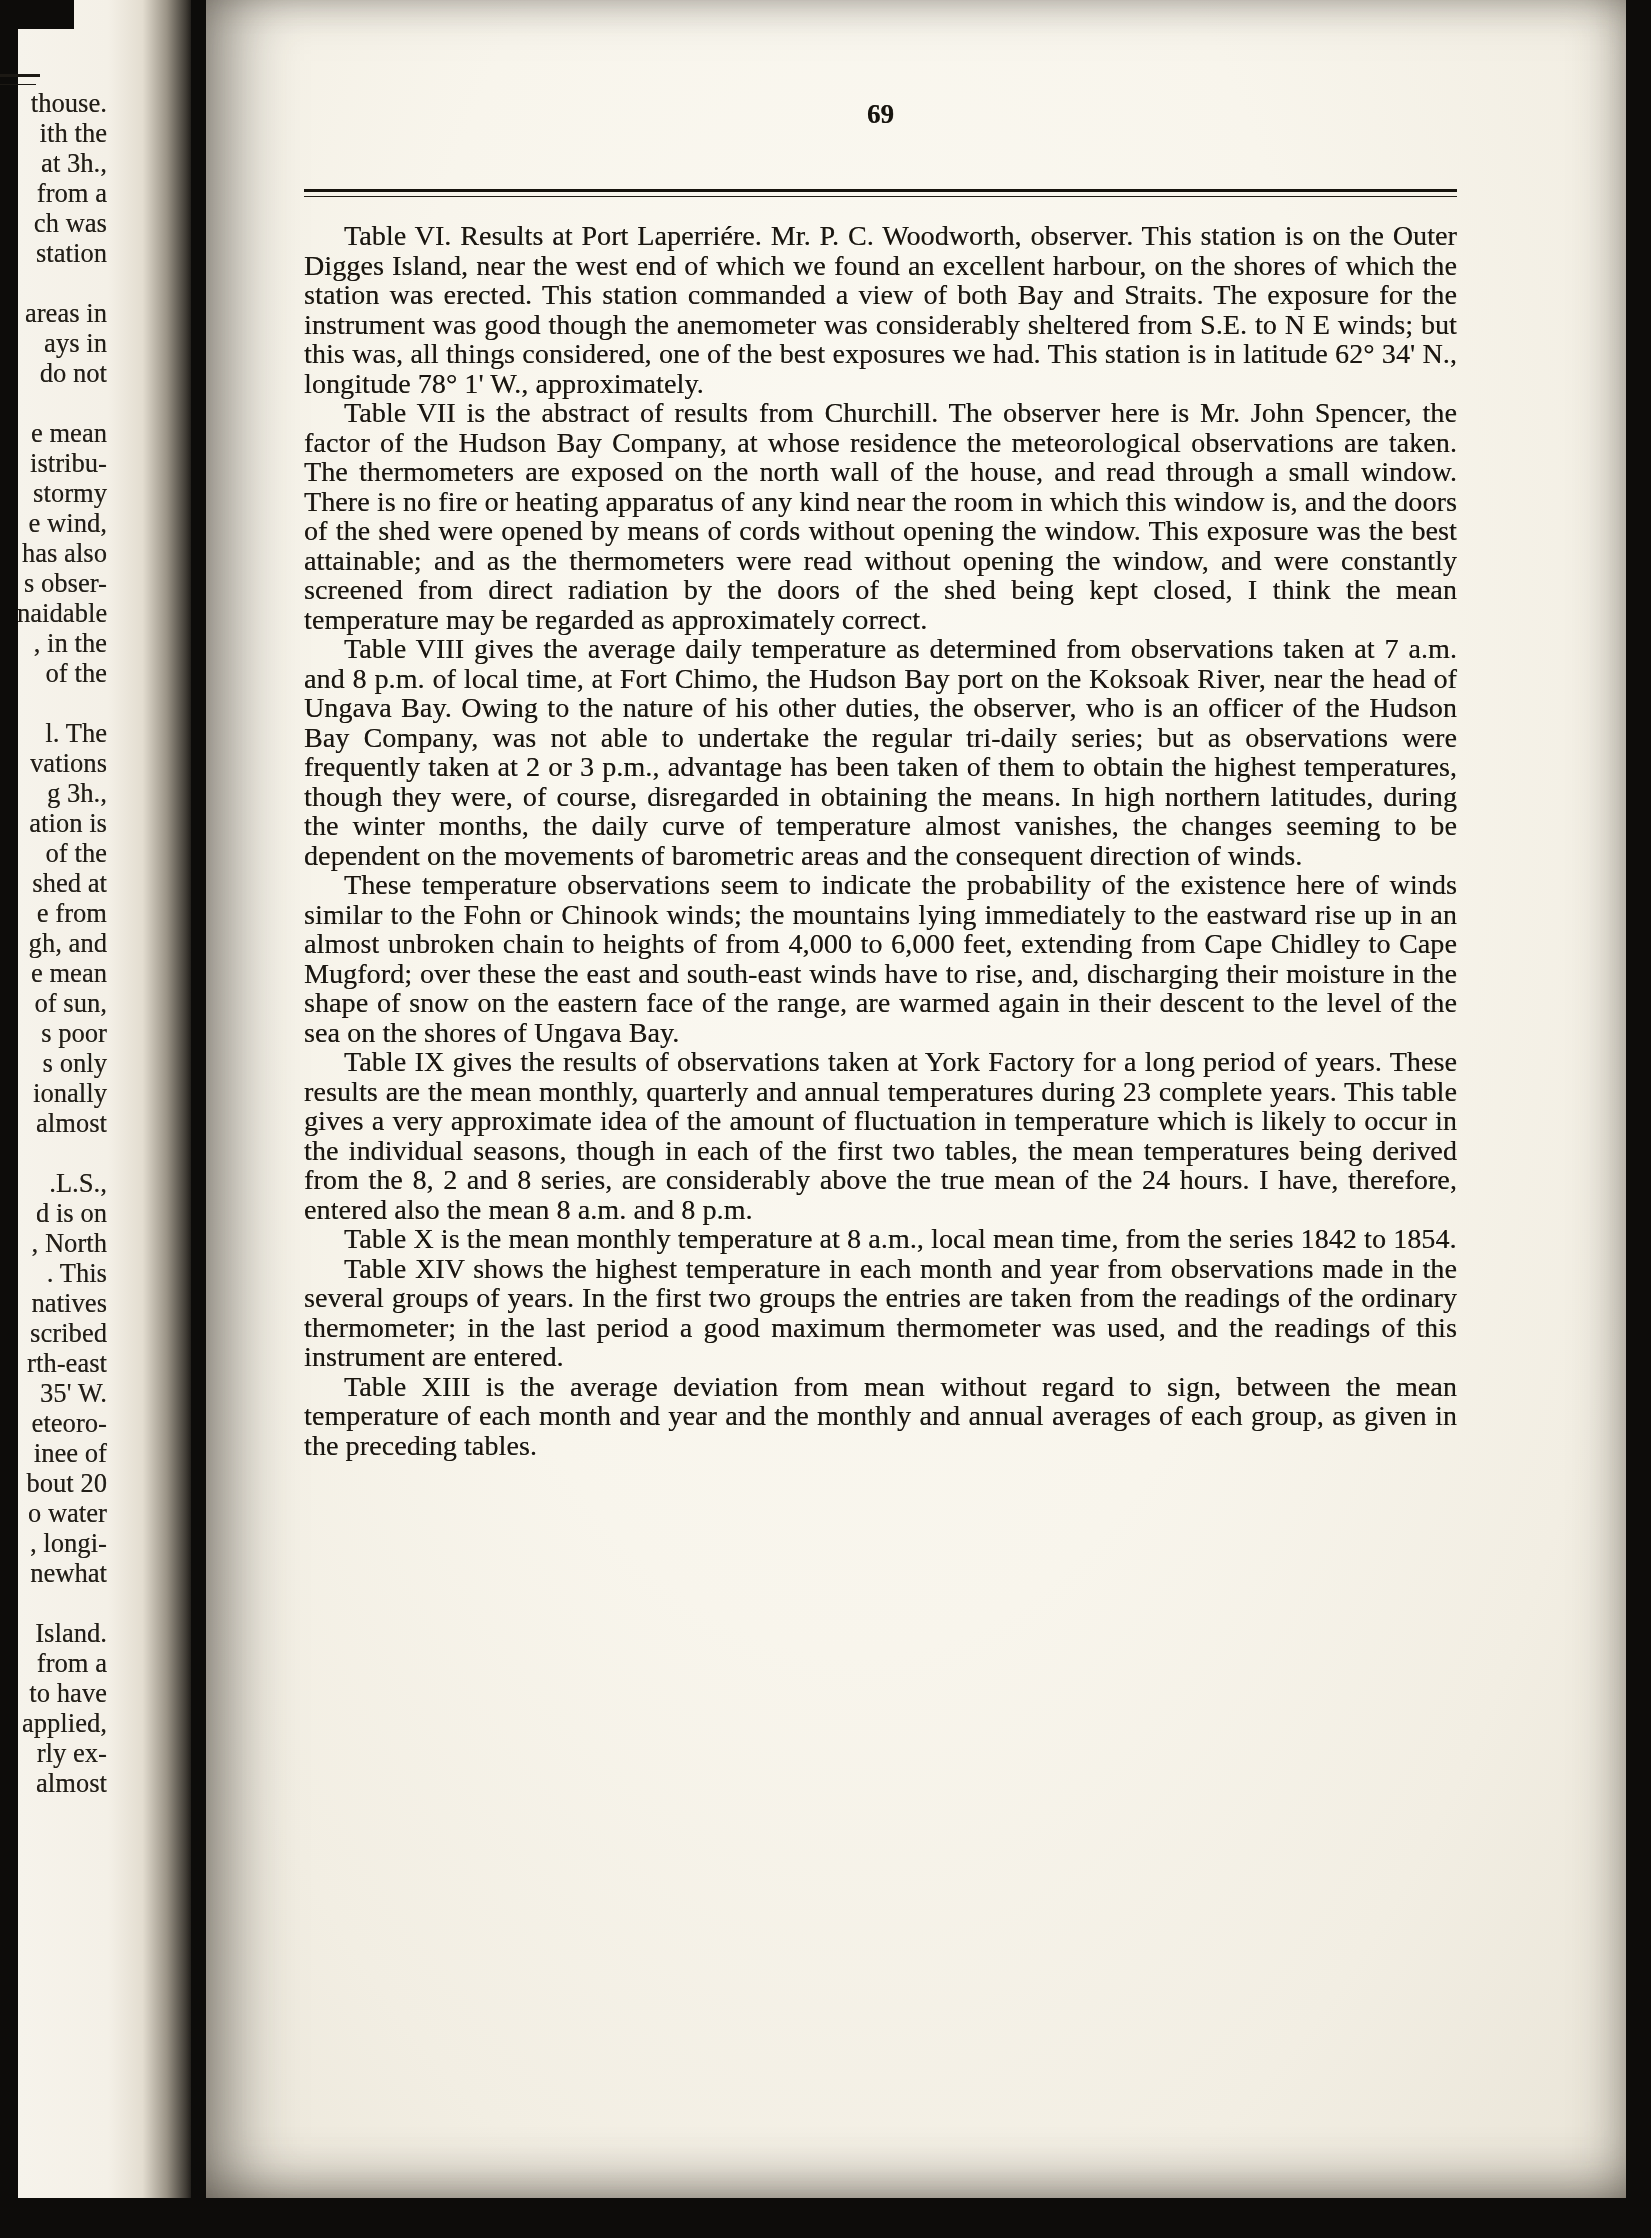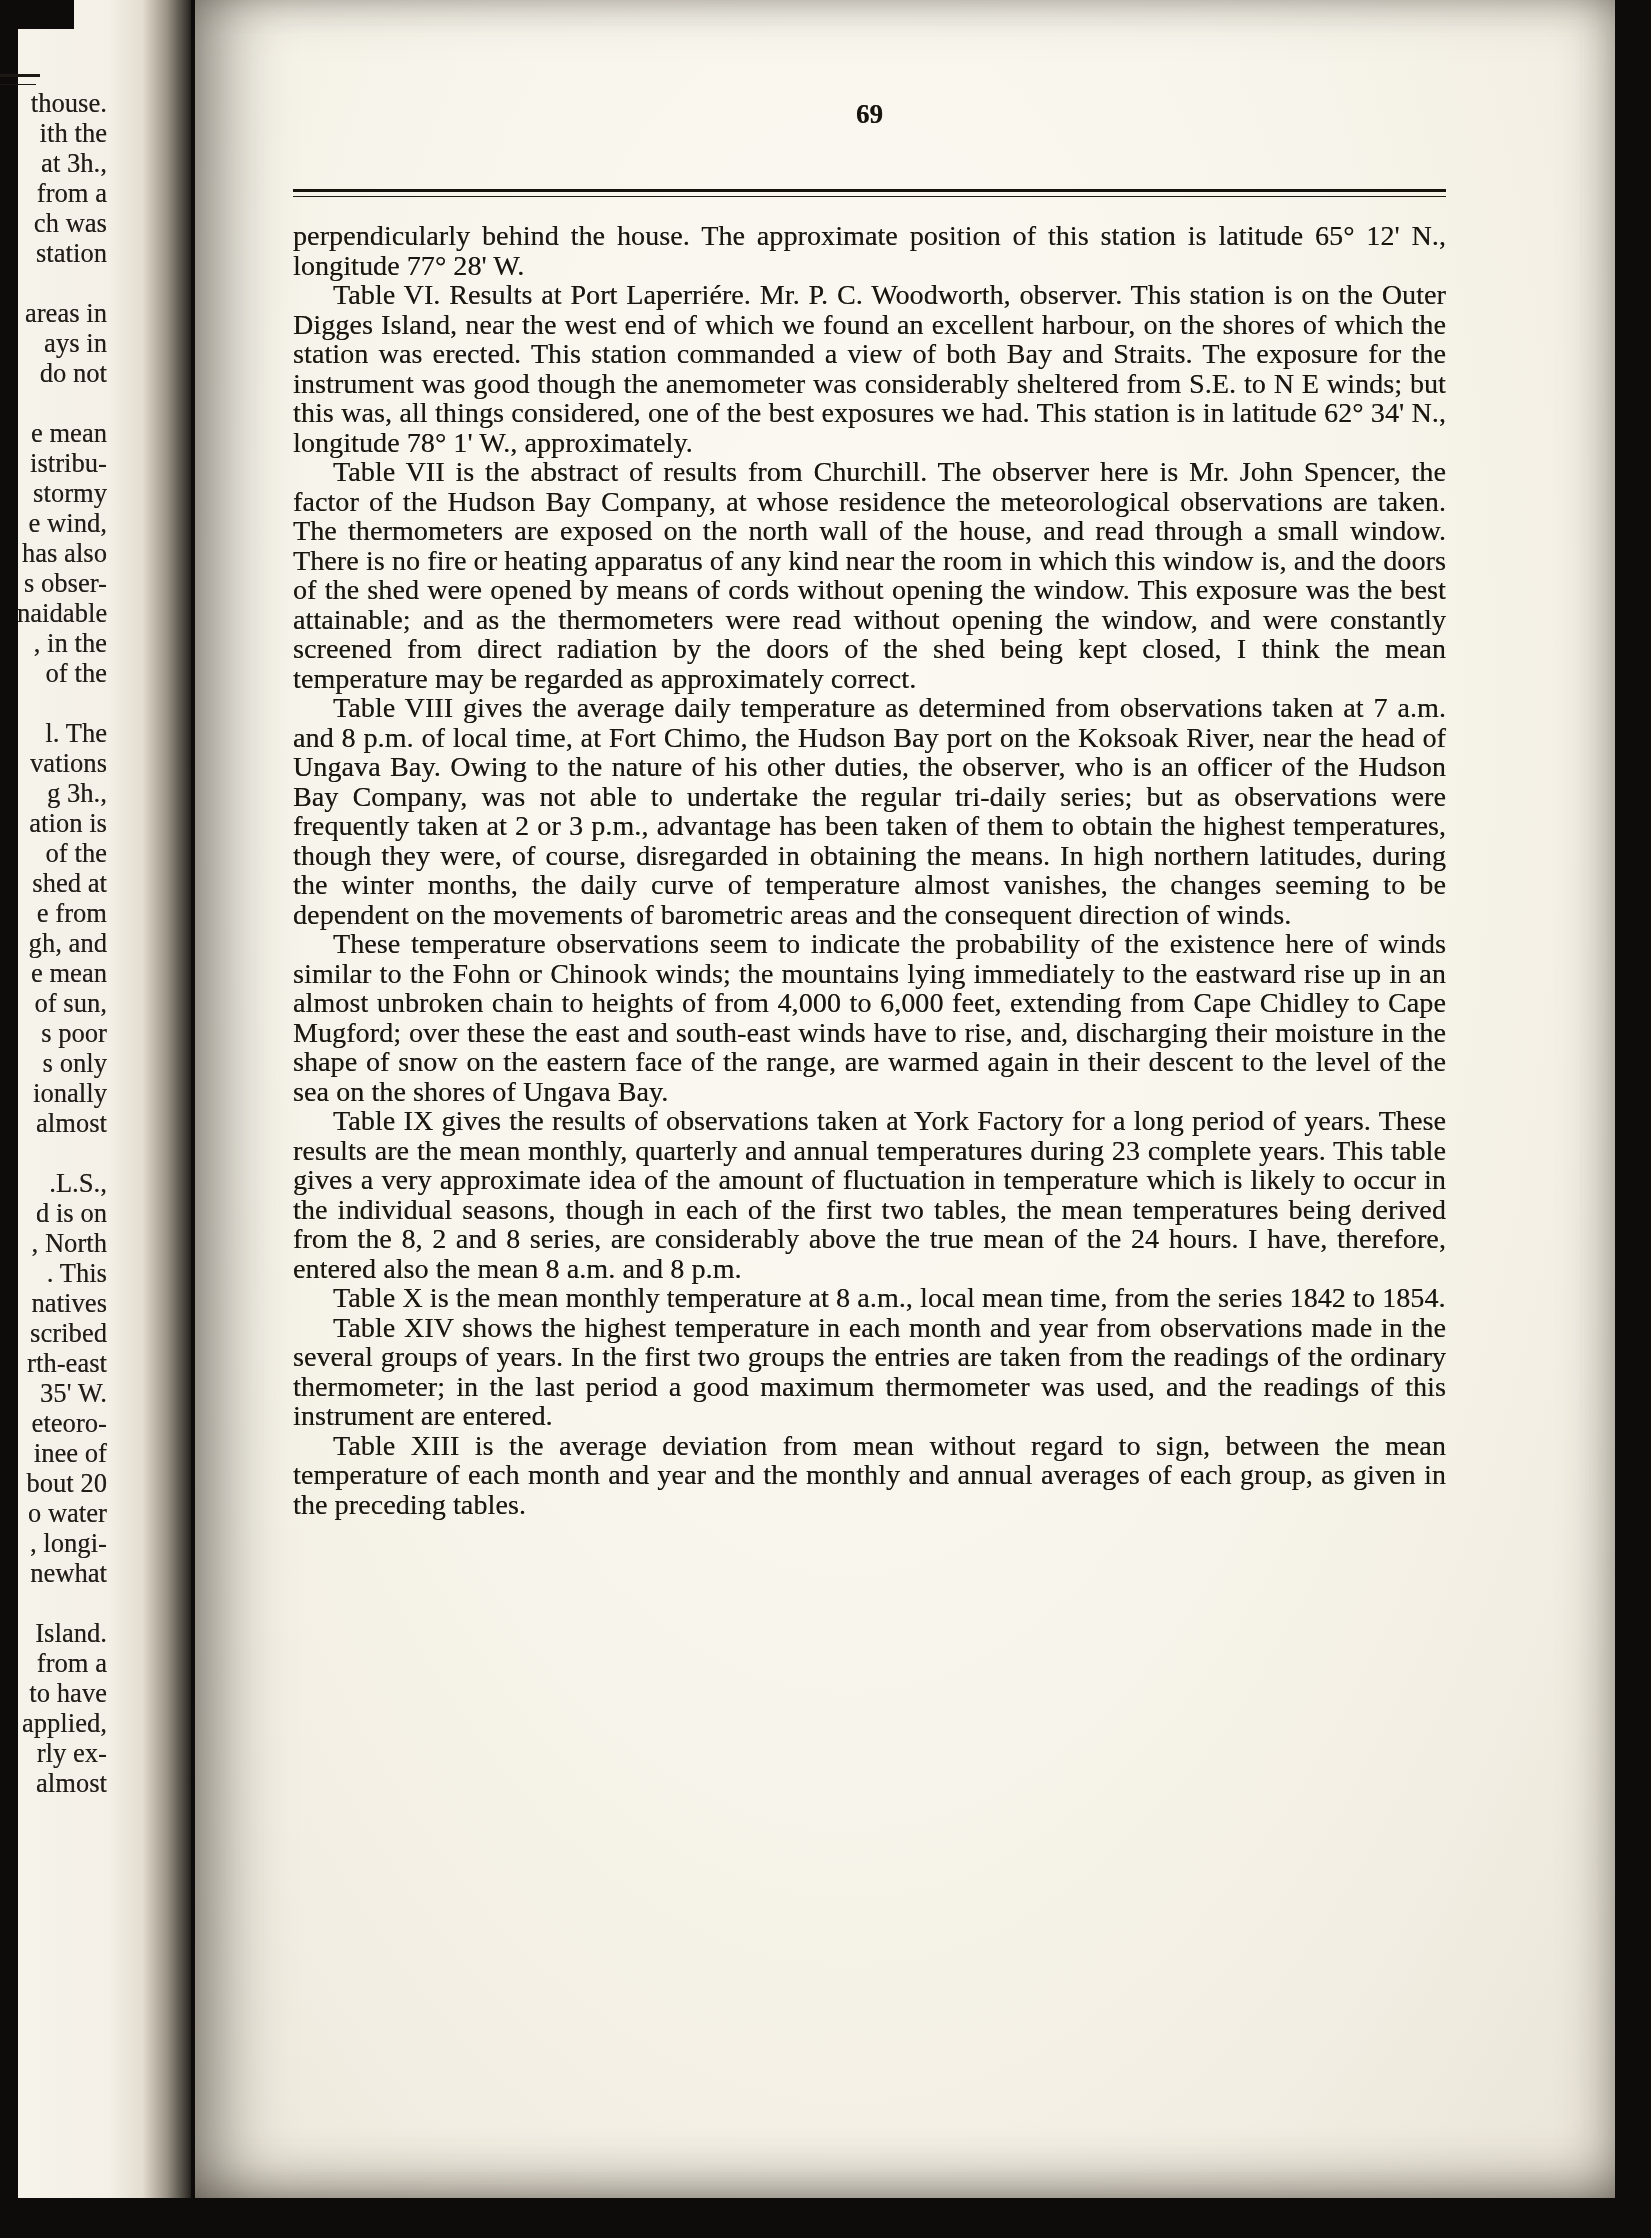--- a/index.html
+++ b/index.html
@@ -54,21 +54,21 @@
     z-index: 2;
     white-space: nowrap;
     padding-left: 17px;
   }
   .frag-line { height: 30px; }
   .frag-gap { height: 30px; }
 
   
   .main-page {
     position: absolute;
-    left: 195px; top: 0;
+    left: 206px; top: 0;
     width: 1420px; height: 2198px;
     background: radial-gradient(ellipse at 46% 32%,
       #fbf9f2 0%, #f8f5ec 45%, #f2eee3 75%, #e9e4d7 100%);
     box-shadow:
       inset 44px 0 69px -22px rgba(45,40,32,0.55),
       inset -28px 0 50px -22px rgba(60,54,44,0.40),
       inset 0 -35px 57px -28px rgba(70,63,50,0.45),
       inset 0 22px 38px -25px rgba(70,63,50,0.18);
     z-index: 1;
   }
@@ -169,21 +169,20 @@
     <div class="frag-line">almost</div>
   </div>
 
 <div class="main-page">
   <div class="page-number">69</div>
   <div class="head-rule">
     <div class="r1"></div>
     <div class="r2"></div>
   </div>
   <div class="text-block">
-      <p class="para">perpendicularly behind the house.  The approximate position of this station is latitude 65° 12' N., longitude 77° 28' W.</p>
       <p class="para indent">Table VI.  Results at Port Laperriére.  Mr. P. C. Woodworth, observer.  This station is on the Outer Digges Island, near the west end of which we found an excellent harbour, on the shores of which the station was erected.  This station commanded a view of both Bay and Straits.  The exposure for the instrument was good though the anemometer was considerably sheltered from S.E. to N E winds; but this was, all things considered, one of the best exposures we had.  This station is in latitude 62° 34' N., longitude 78° 1' W., approximately.</p>
       <p class="para indent">Table VII is the abstract of results from Churchill.  The observer here is Mr. John Spencer, the factor of the Hudson Bay Company, at whose residence the meteorological observations are taken.  The thermometers are exposed on the north wall of the house, and read through a small window.  There is no fire or heating apparatus of any kind near the room in which this window is, and the doors of the shed were opened by means of cords without opening the window.  This exposure was the best attainable; and as the thermometers were read without opening the window, and were constantly screened from direct radiation by the doors of the shed being kept closed, I think the mean temperature may be regarded as approximately correct.</p>
       <p class="para indent">Table VIII gives the average daily temperature as determined from observations taken at 7 a.m. and 8 p.m. of local time, at Fort Chimo, the Hudson Bay port on the Koksoak River, near the head of Ungava Bay.  Owing to the nature of his other duties, the observer, who is an officer of the Hudson Bay Company, was not able to undertake the regular tri-daily series; but as observations were frequently taken at 2 or 3 p.m., advantage has been taken of them to obtain the highest temperatures, though they were, of course, disregarded in obtaining the means.  In high northern latitudes, during the winter months, the daily curve of temperature almost vanishes, the changes seeming to be dependent on the movements of barometric areas and the consequent direction of winds.</p>
       <p class="para indent">These temperature observations seem to indicate the probability of the existence here of winds similar to the Fohn or Chinook winds; the mountains lying immediately to the eastward rise up in an almost unbroken chain to heights of from 4,000 to 6,000 feet, extending from Cape Chidley to Cape Mugford; over these the east and south-east winds have to rise, and, discharging their moisture in the shape of snow on the eastern face of the range, are warmed again in their descent to the level of the sea on the shores of Ungava Bay.</p>
       <p class="para indent">Table IX gives the results of observations taken at York Factory for a long period of years.  These results are the mean monthly, quarterly and annual temperatures during 23 complete years.  This table gives a very approximate idea of the amount of fluctuation in temperature which is likely to occur in the individual seasons, though in each of the first two tables, the mean temperatures being derived from the 8, 2 and 8 series, are considerably above the true mean of the 24 hours.  I have, therefore, entered also the mean 8 a.m. and 8 p.m.</p>
       <p class="para indent">Table X is the mean monthly temperature at 8 a.m., local mean time, from the series 1842 to 1854.</p>
       <p class="para indent">Table XIV shows the highest temperature in each month and year from observations made in the several groups of years.  In the first two groups the entries are taken from the readings of the ordinary thermometer; in the last period a good maximum thermometer was used, and the readings of this instrument are entered.</p>
       <p class="para indent">Table XIII is the average deviation from mean without regard to sign, between the mean temperature of each month and year and the monthly and annual averages of each group, as given in the preceding tables.</p>
     </div>
 </div>

